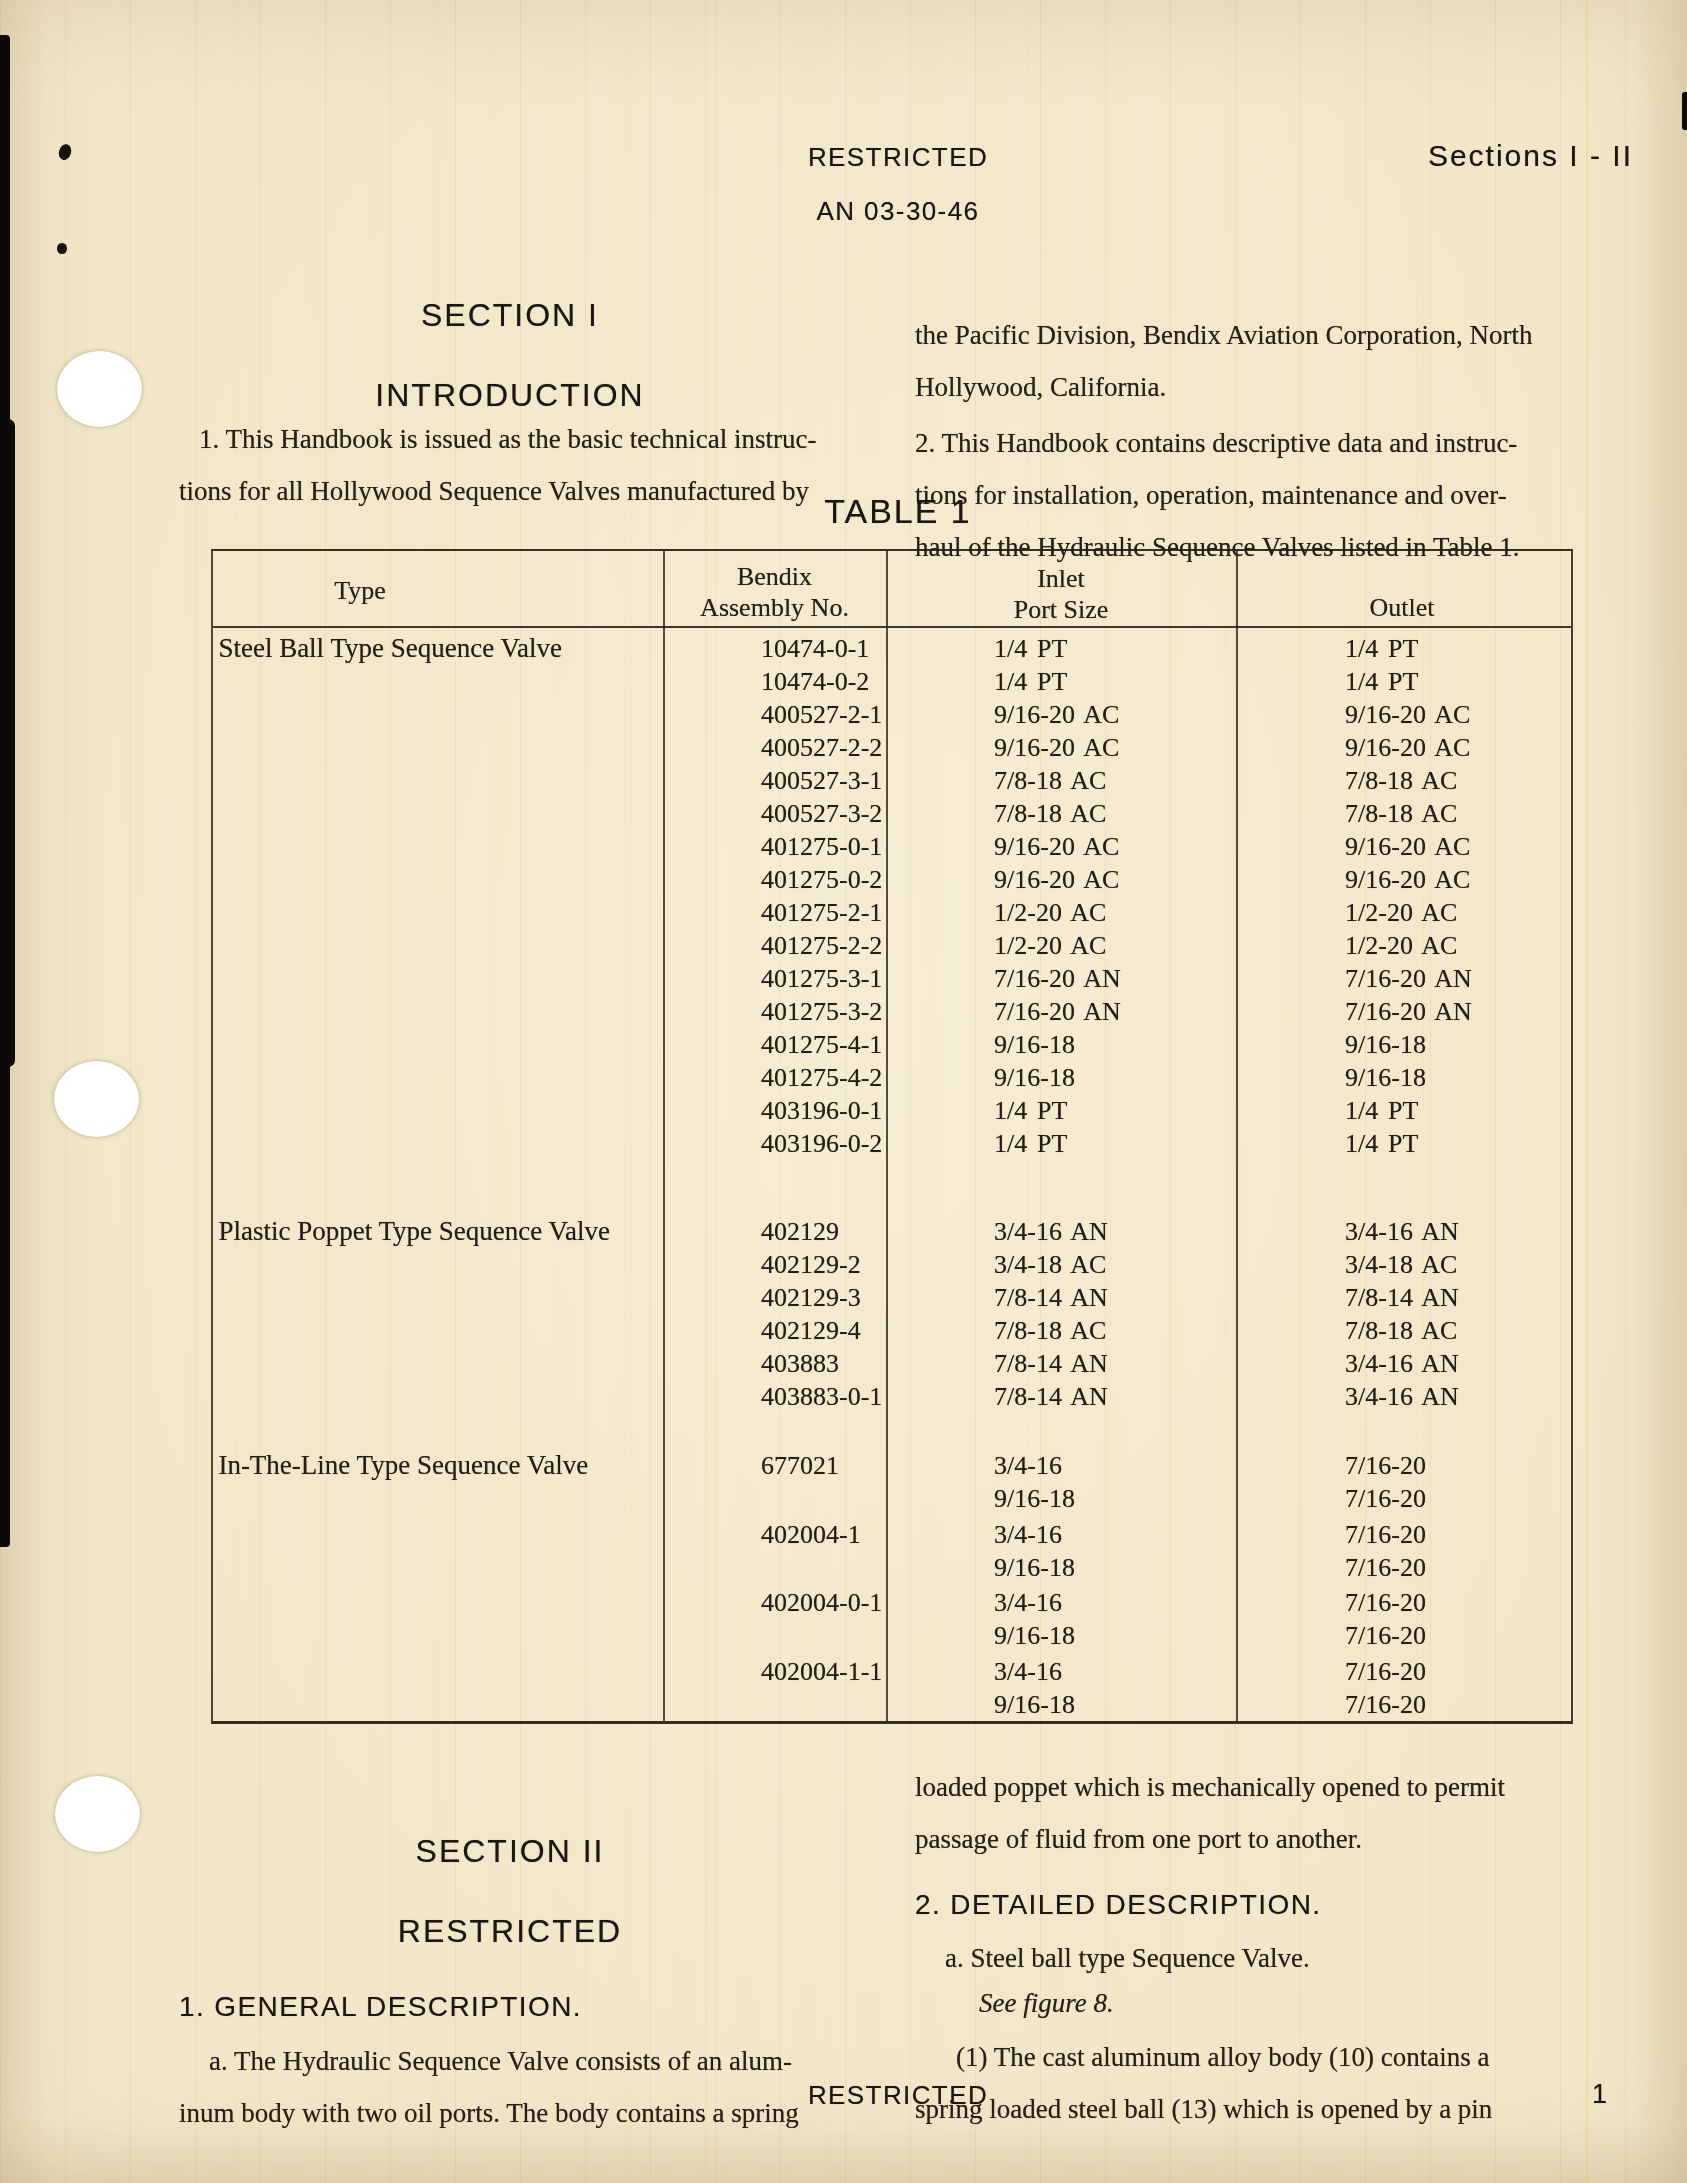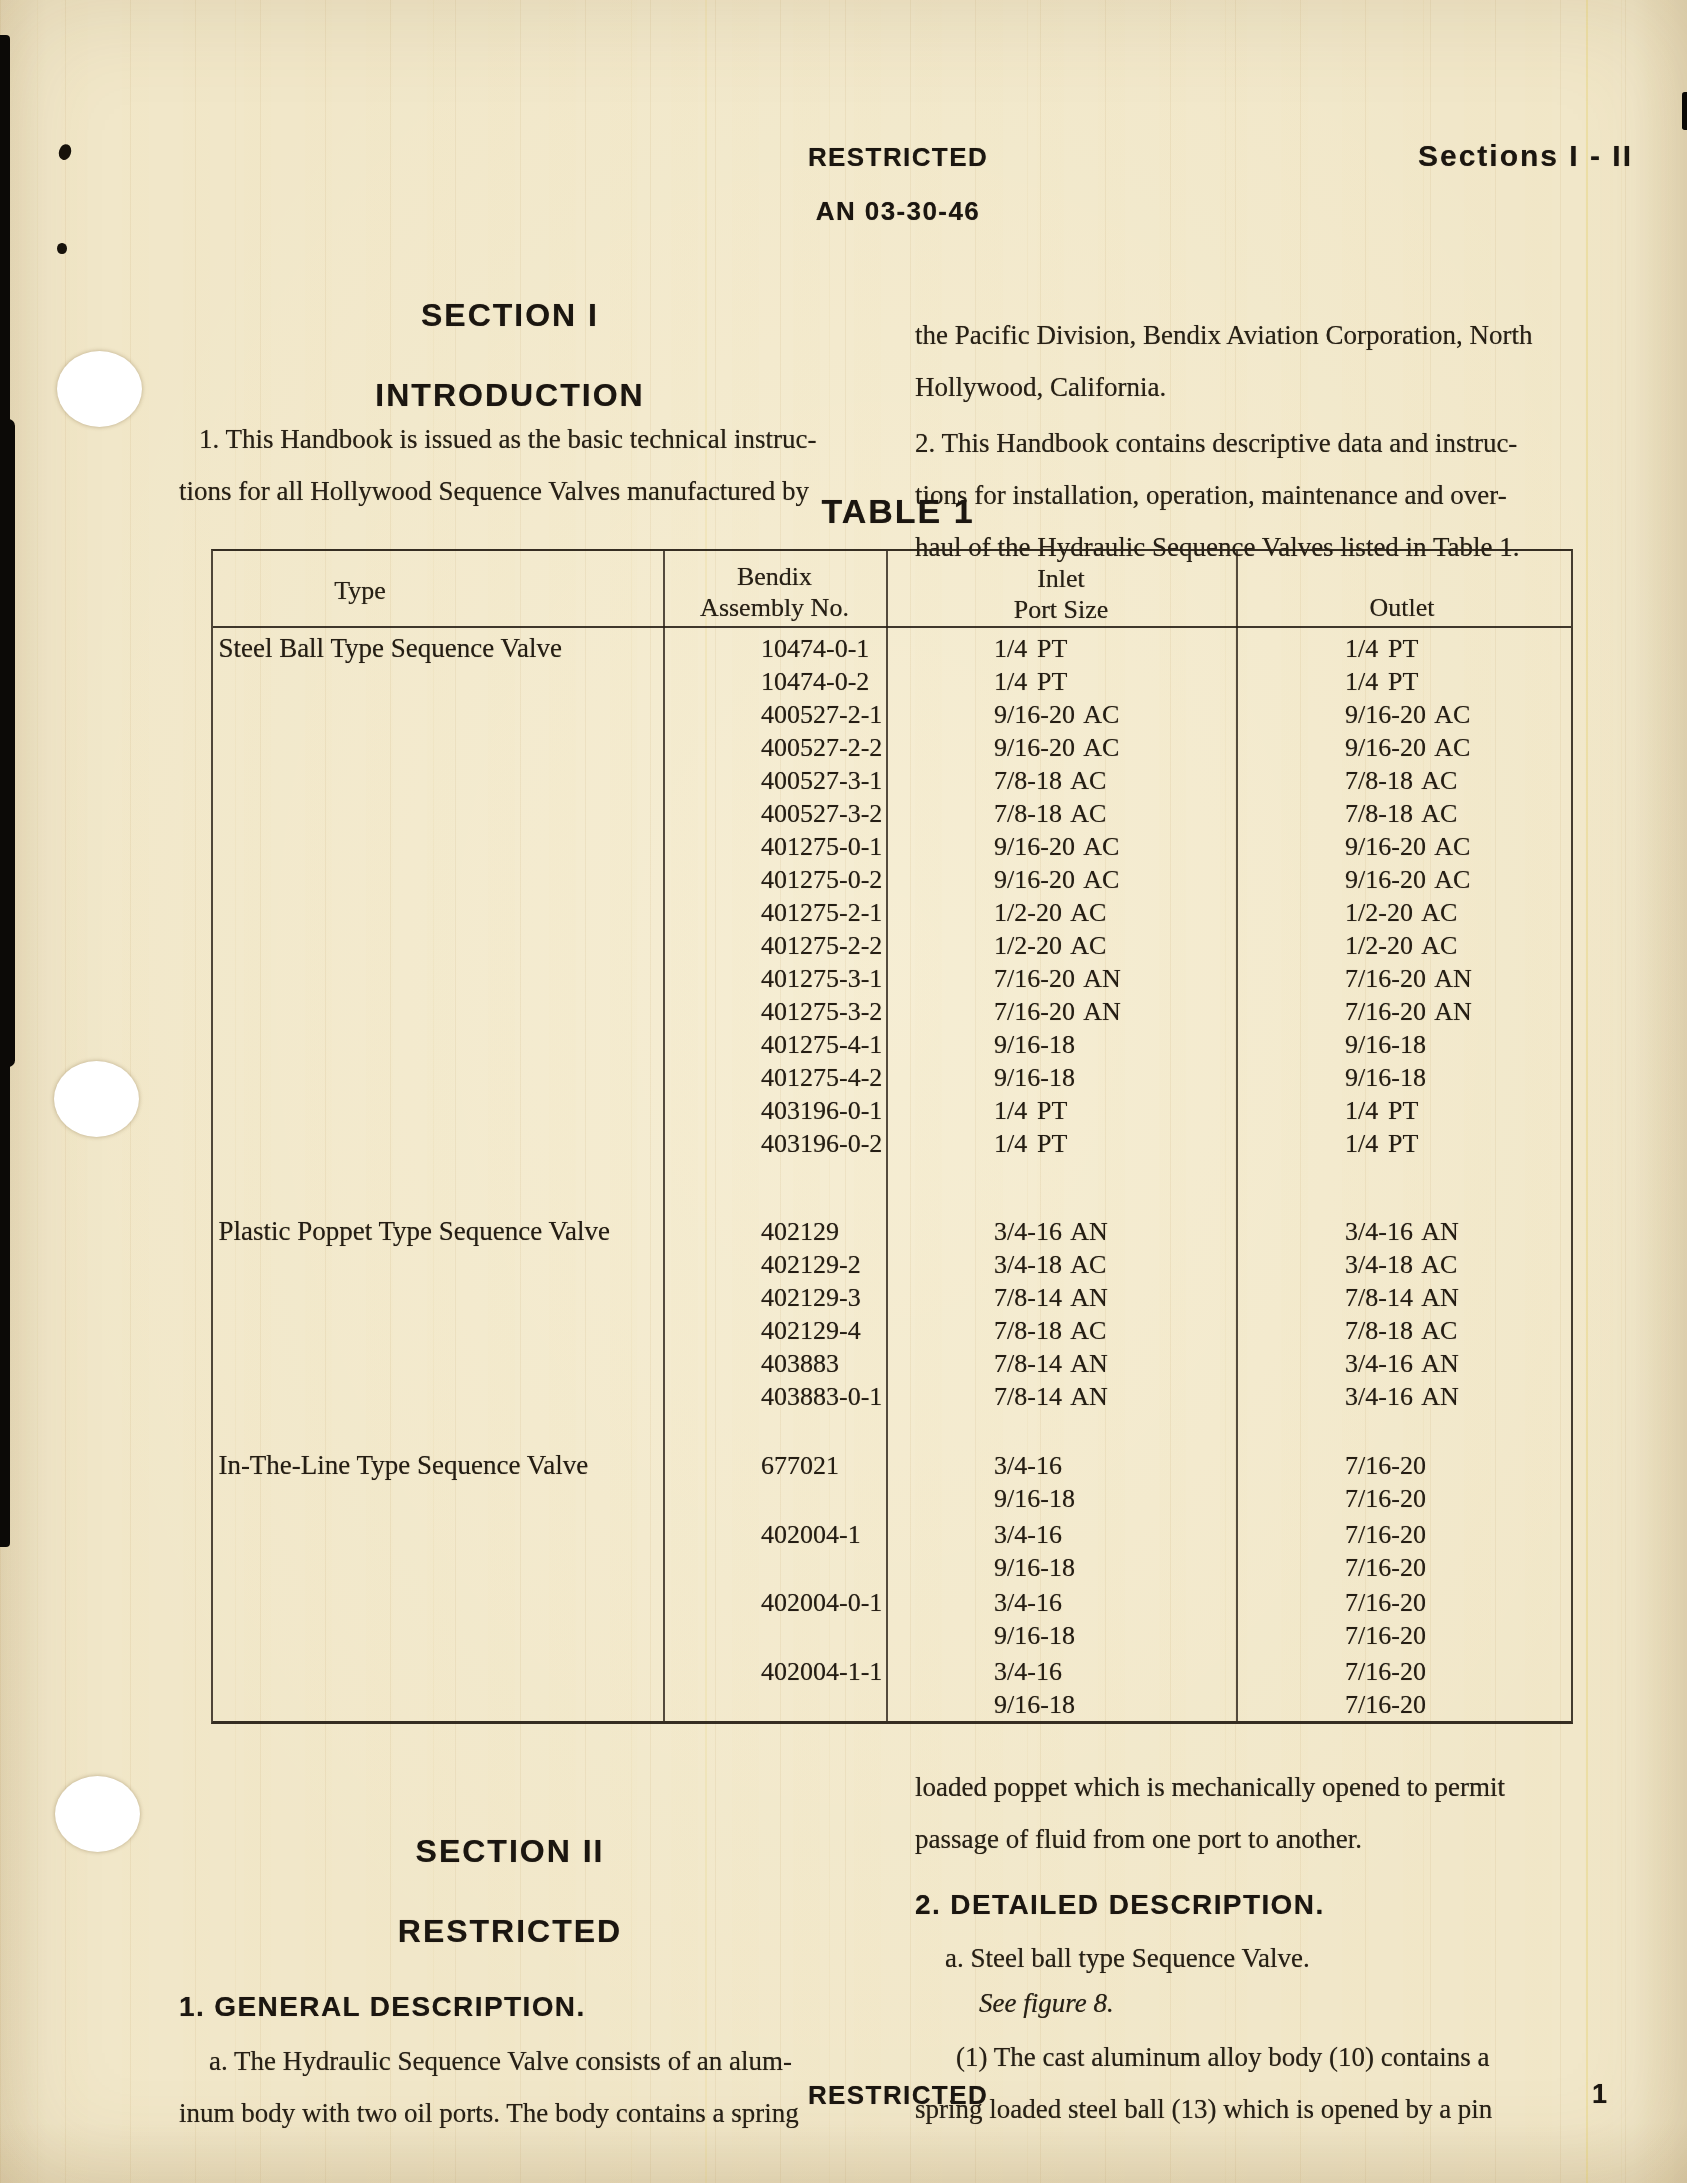--- a/index.html
+++ b/index.html
@@ -27,21 +27,21 @@
   .edge-strip2{position:absolute; left:0; top:419px; width:15px; height:648px; background:#0c0a07; border-radius:0 6.8px 6.8px 0;}
   .edge-mark{position:absolute; right:0; top:92px; width:5.4px; height:38px; background:#0c0a07; border-radius:2.7px 0 0 2.7px;}
   .speck{position:absolute; background:#17120b; border-radius:50%;}
   .s1{left:59px; top:144px; width:11.5px; height:16px; transform:rotate(18deg);}
   .s2{left:57px; top:243px; width:9.5px; height:10.8px;}
   .hole{position:absolute; width:85px; height:76px; background:#ffffff; border-radius:50%; box-shadow:0 0 4px rgba(120,95,50,.45);}
   .h1{left:57px; top:351px;}
   .h2{left:54px; top:1061px;}
   .h3{left:55px; top:1776px;}
   
-  .sans{font-family:"Liberation Sans", sans-serif; font-weight:bold; color:#1b1610;}
+  .sans{font-family:"Liberation Sans", sans-serif; font-weight:normal; color:#1b1610;}
   .abs{position:absolute; white-space:nowrap;}
   .heading-center{width:662px; text-align:center;}
   .soft{text-shadow:0 0 0.7px rgba(35,28,18,.55);}
   .h-class{left:179px; width:1438px; text-align:center; top:142px; font-size:26px; line-height:30px; letter-spacing:1.4px;}
   .h-doc{left:179px; width:1438px; text-align:center; top:196px; font-size:26px; line-height:30px; letter-spacing:1.4px;}
   .h-sec{right:54px; top:138px; font-size:30px; line-height:35px; letter-spacing:2px;}
   .sec-title{left:179px; font-size:32px; line-height:41px; letter-spacing:2px;}
   .tbl-title{left:179px; width:1438px; text-align:center; top:491px; font-size:34px; line-height:41px; letter-spacing:2px;}
   .num-heading{font-size:28px; line-height:34px; letter-spacing:1.4px;}
   .para{position:absolute; font-size:27px; color:#272015;}

